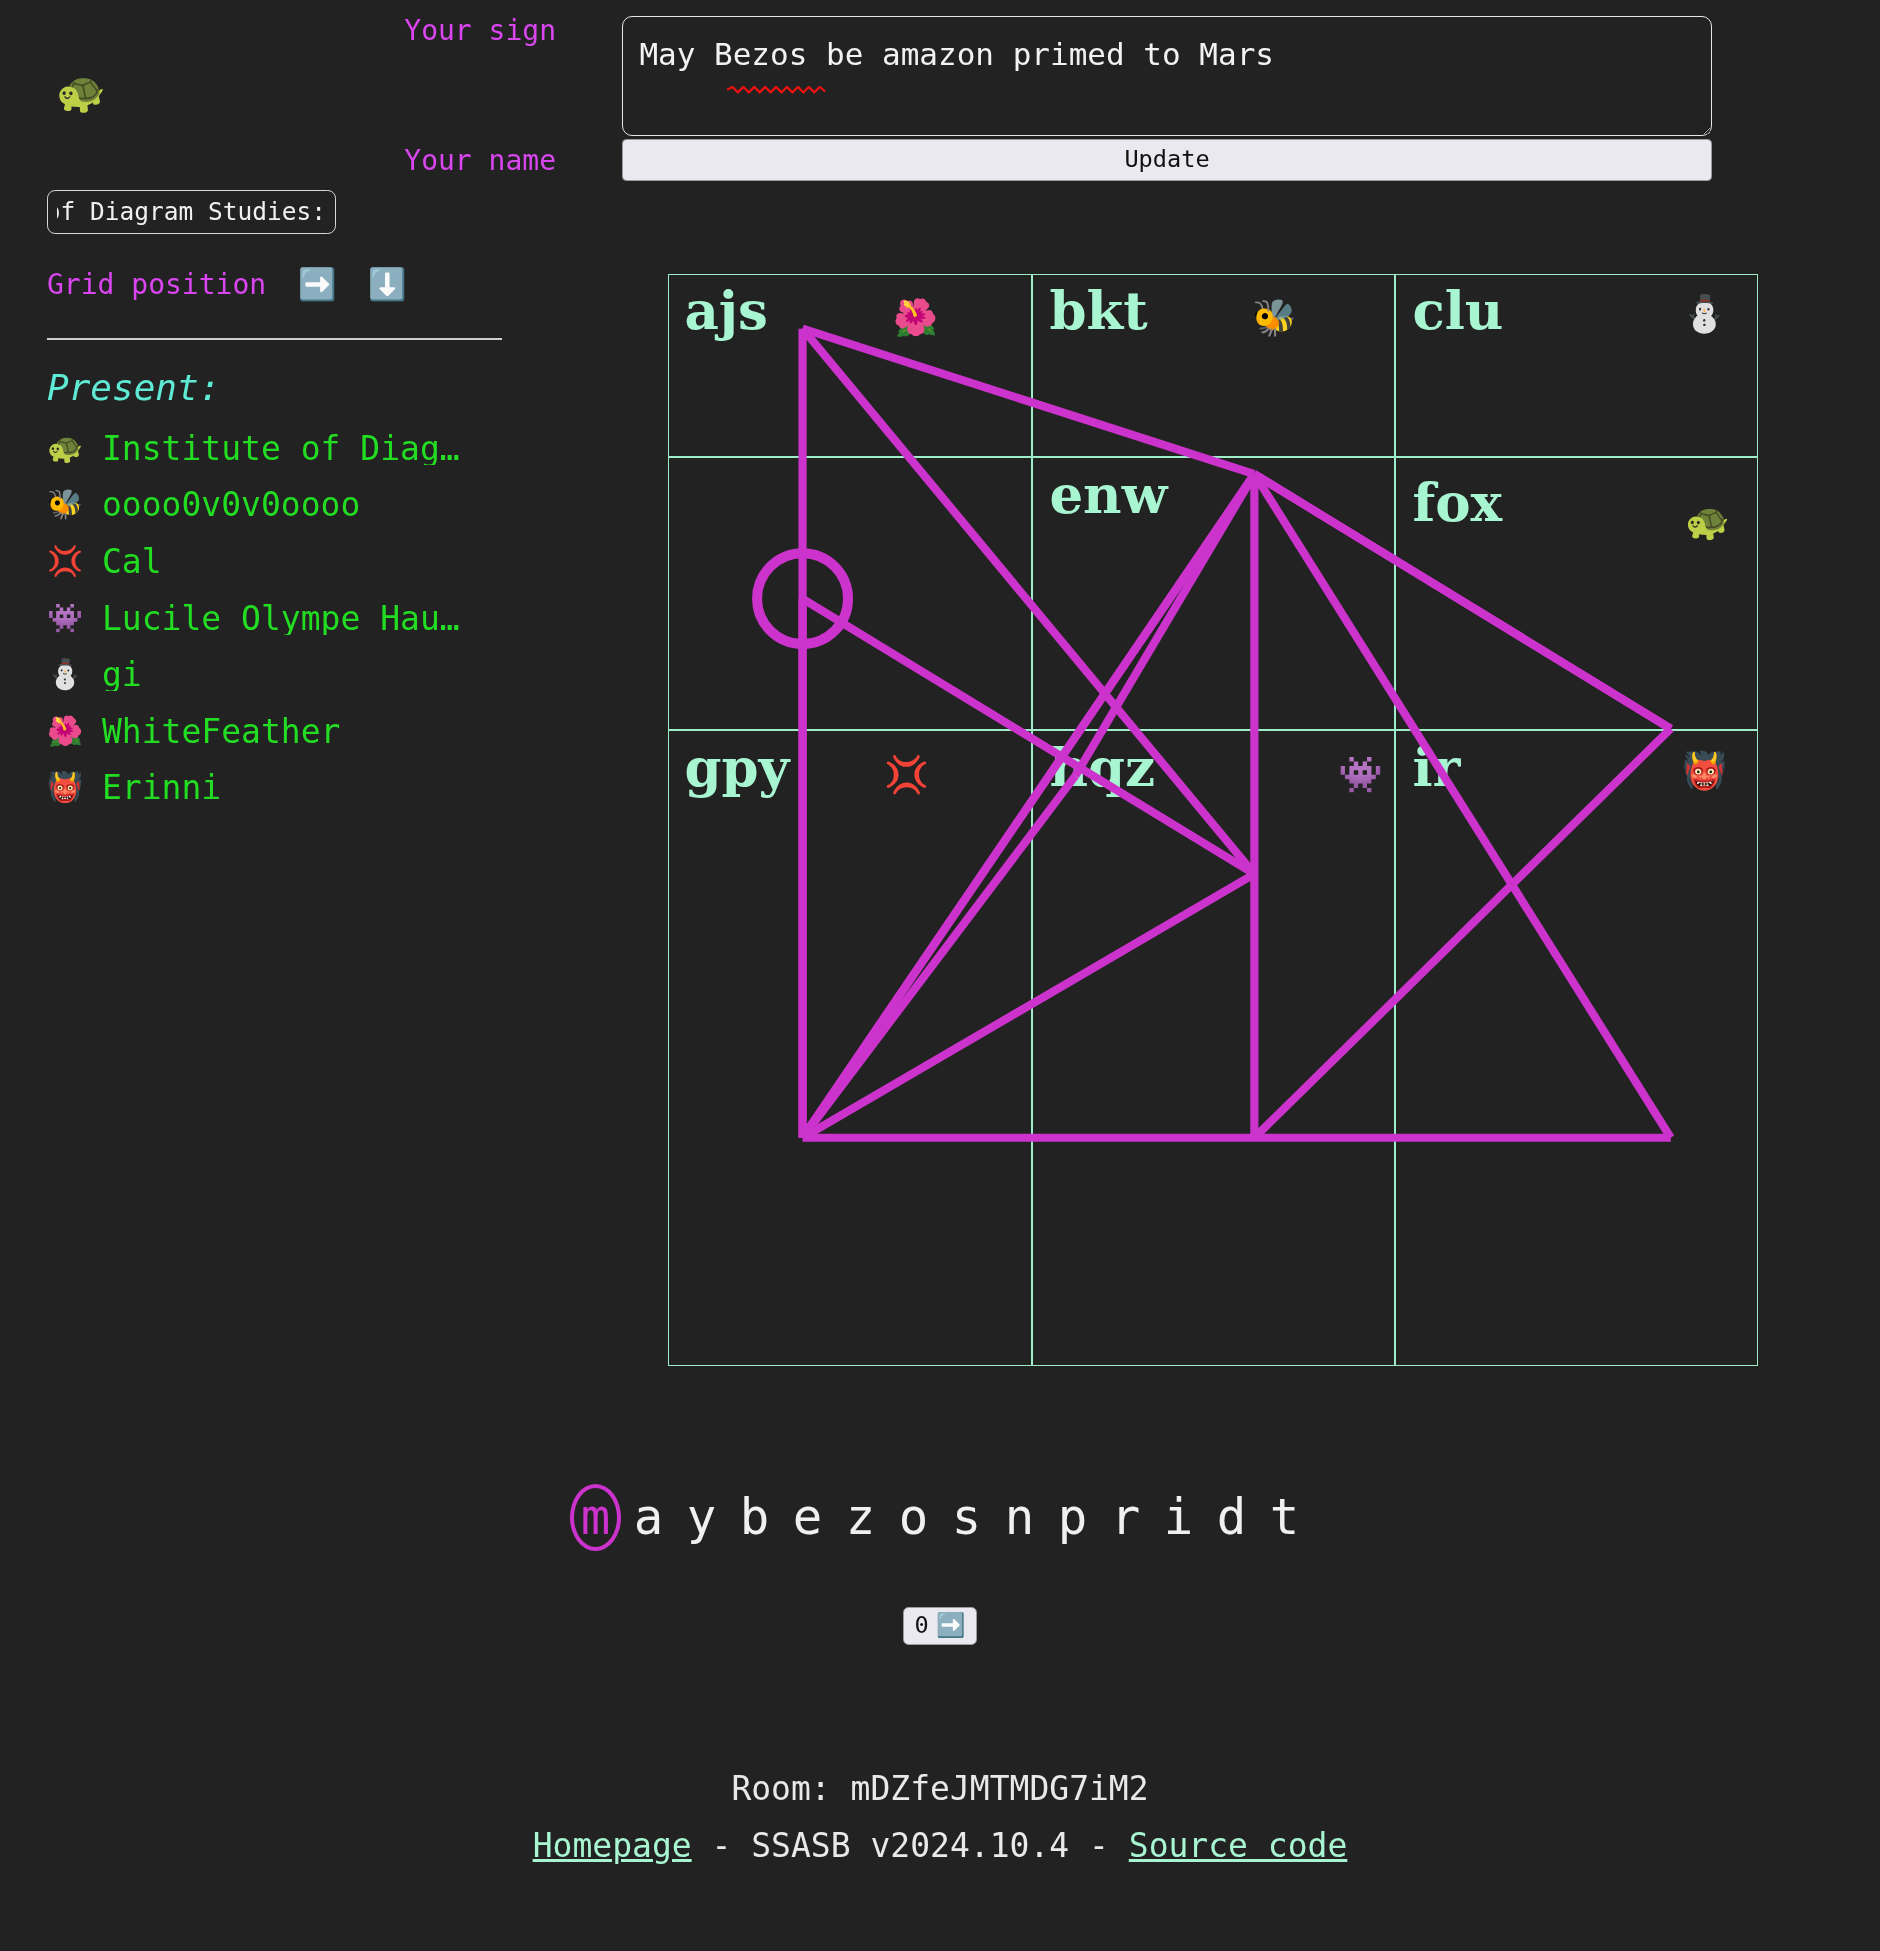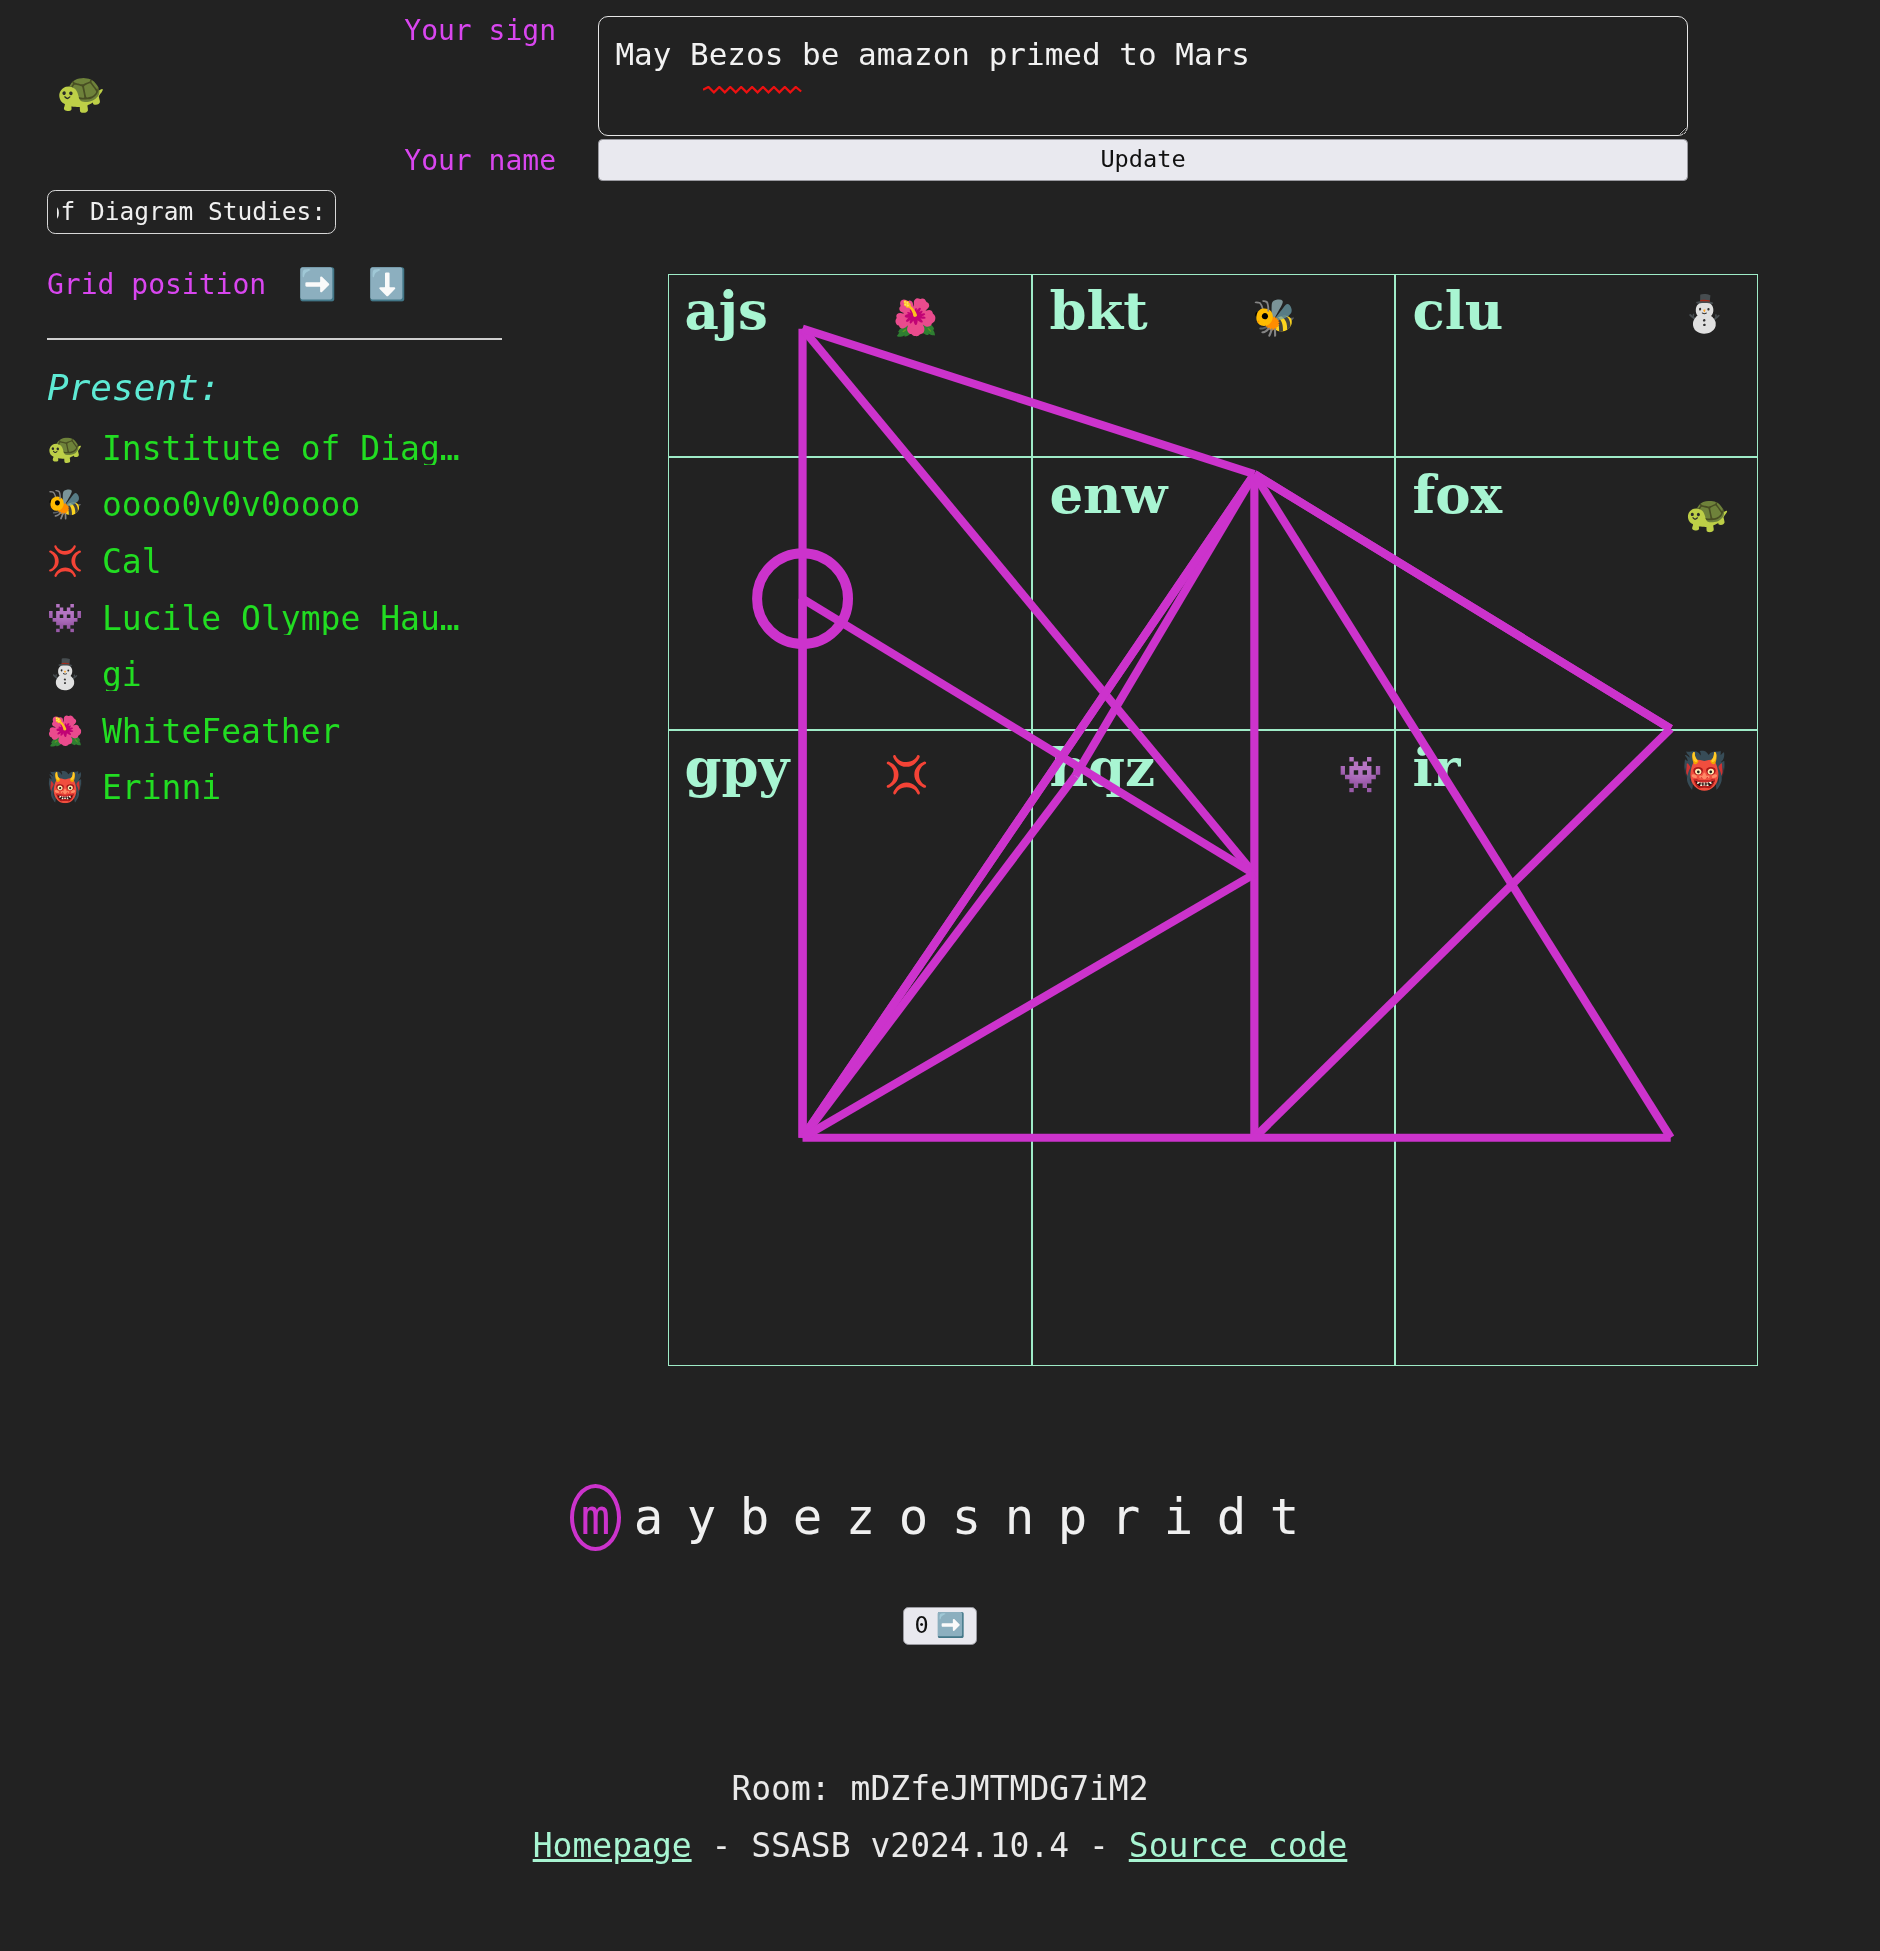--- a/index.html
+++ b/index.html
@@ -113,21 +113,21 @@
   .present-list .pn {
     color: #22dd22;
     overflow: hidden;
     text-overflow: ellipsis;
     max-width: 391px;
   }
 
   
   .msgbox-wrap {
     position: absolute;
-    left: 598px;
+    left: 622px;
     top: 16.4px;
     width: 1090px;
   }
   .msg-textarea {
     display: block;
     box-sizing: border-box;
     width: 1090px;
     height: 120px;
     background: #222222;
     color: #f2f2f2;
@@ -380,21 +380,21 @@
     </div>
     <div class="cell" style="left:728px;top:0;width:412px;height:182px;padding-left:20px;">
       <div class="cell-label">clu</div>
       <div class="cell-avatar" style="left:286px;top:22px;">⛄</div>
     </div>
 
     <div class="cell" style="left:365px;top:184px;width:362px;height:272px;">
       <div class="cell-label">enw</div>
       <div class="cell-avatar" style="left:227px;top:25.5px;"></div>
     </div>
-    <div class="cell" style="left:728px;top:184px;width:360px;height:272px;">
+    <div class="cell" style="left:728px;top:192px;width:360px;height:272px;">
       <div class="cell-label">fox</div>
       <div class="cell-avatar" style="left:289px;top:38px;">🐢</div>
     </div>
 
     <div class="cell" style="left:0;top:457px;width:292px;height:633px;">
       <div class="cell-label">gpy</div>
       <div class="cell-avatar" style="left:216px;top:25.5px;">💢</div>
     </div>
     <div class="cell" style="left:365px;top:457px;width:362px;height:633px;">
       <div class="cell-label">hqz</div>

